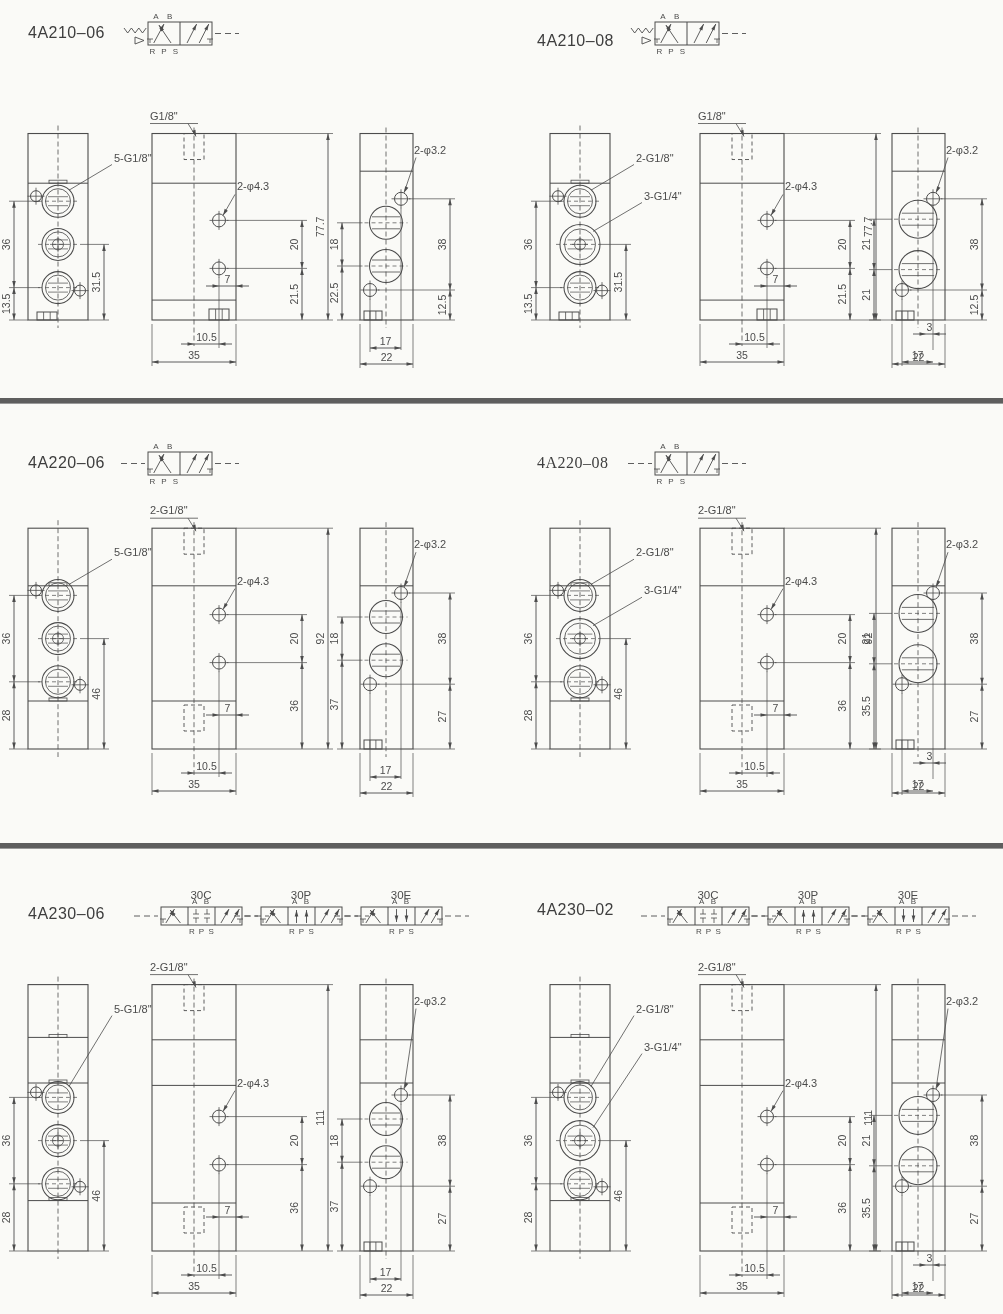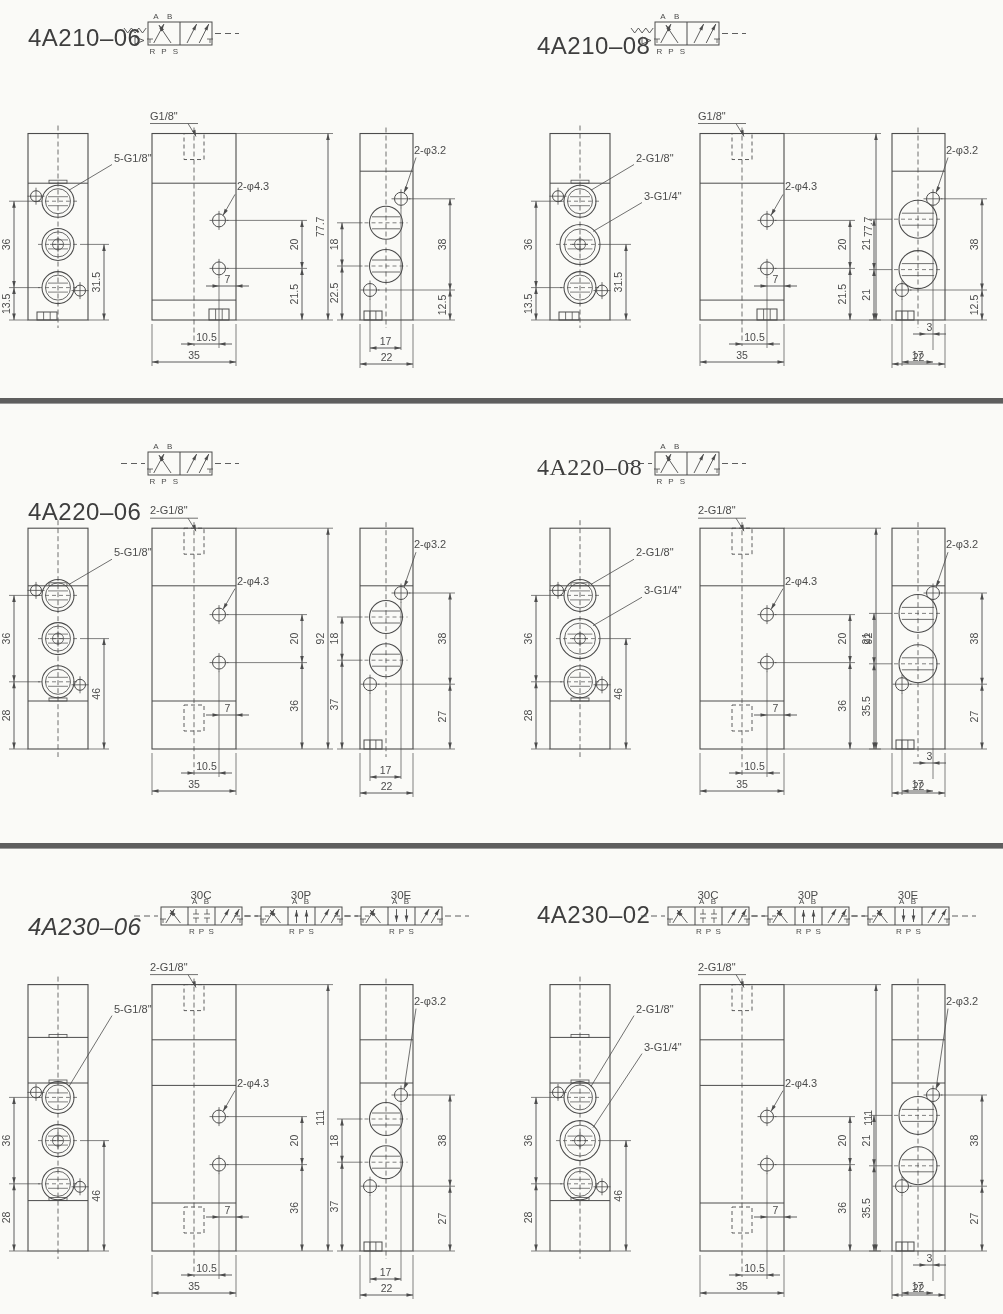--- a/index.html
+++ b/index.html
@@ -5,21 +5,21 @@
   html,body{margin:0;padding:0;}
   body{
     width:1003px;height:1314px;position:relative;overflow:hidden;
     font-family:"Liberation Sans","DejaVu Sans",sans-serif;
     background:#fafaf7;
   }
   #page{position:absolute;left:0;top:0;width:1003px;height:1314px;}
   .section{position:absolute;left:0;width:1003px;}
   .separator{position:absolute;left:0;width:1003px;height:5px;background:#5e5e5e;border-bottom:1px solid #9a9a9a;}
   .model-title{
-    position:absolute;font-size:24px;color:#3e3e3e;letter-spacing:0.5px;white-space:nowrap;
+    position:absolute;font-size:16px;color:#3e3e3e;letter-spacing:0.5px;white-space:nowrap;
   }
   svg text{font-family:"Liberation Sans","DejaVu Sans",sans-serif;}
 </style>
 </head>
 <body style="background: rgb(250, 250, 247);">
 
 <div id="page">
   <div class="section" id="section-0" style="top:0;height:398px;">
       <div style="position: absolute; left: 0px; top: 0px; width: 505px; height: 398px;">
         <div class="model-title" style="left: 28px; top: 24px;">4A210–06</div>
@@ -412,21 +412,21 @@
             <polygon points="382,364 388.5,365.8 388.5,362.2" fill="#4c4c4c"></polygon>
             <polygon points="435,364 428.5,362.2 428.5,365.8" fill="#4c4c4c"></polygon>
             <text x="408.5" y="360.5" fill="#4c4c4c" font-size="10.5" text-anchor="middle">22</text>
           </g>
         </svg>
       </div>
     </div>
   <div class="separator" style="top: 398px; background: rgb(94, 94, 94);"></div>
   <div class="section" id="section-1" style="top:404px;height:439px;">
       <div style="position: absolute; left: 0px; top: 0px; width: 505px; height: 439px;">
-        <div class="model-title" style="left: 28px; top: 50px; margin-top: 44px;">4A220–06</div>
+        <div class="model-title" style="left: 28px; top: 50px;">4A220–06</div>
         <svg width="505" height="439" viewBox="0 0 505 439" style="position:absolute;left:0;top:0;">
           <g>
             <rect x="148" y="48" width="64" height="23" stroke="#4c4c4c" stroke-width="1" fill="none"></rect>
             <line x1="180" y1="48" x2="180" y2="71" stroke="#4c4c4c" stroke-width="1" fill="none"></line>
             <line x1="153.76" y1="69" x2="164" y2="50" stroke="#4c4c4c" stroke-width="0.9" fill="none"></line>
             <polygon points="164,50 159.3316698064622,54.86792493821583 162.5007228556681,56.57587773947204" fill="#4c4c4c"></polygon>
             <line x1="171.04" y1="69" x2="158.88" y2="51" stroke="#4c4c4c" stroke-width="0.9" fill="none"></line>
             <polygon points="158.88,51 161.02708571748286,57.39374873777357 164.0101722203321,55.37850807807096" fill="#4c4c4c"></polygon>
             <line x1="187.04" y1="69" x2="196.64" y2="50" stroke="#4c4c4c" stroke-width="0.9" fill="none"></line>
             <polygon points="196.64,50 192.10213739558958,54.9897698327171 195.31528234529634,56.61325359677946" fill="#4c4c4c"></polygon>
@@ -801,21 +801,21 @@
             <polygon points="382,389 388.5,390.8 388.5,387.2" fill="#4c4c4c"></polygon>
             <polygon points="435,389 428.5,387.2 428.5,390.8" fill="#4c4c4c"></polygon>
             <text x="408.5" y="385.5" fill="#4c4c4c" font-size="10.5" text-anchor="middle">22</text>
           </g>
         </svg>
       </div>
     </div>
   <div class="separator" style="top: 843px; background: rgb(94, 94, 94);"></div>
   <div class="section" id="section-2" style="top:849px;height:465px;">
       <div style="position: absolute; left: 0px; top: 0px; width: 505px; height: 465px;">
-        <div class="model-title" style="left: 28px; top: 64px; font-style: italic;">4A230–06</div>
+        <div class="model-title" style="left: 28px; top: 56px;">4A230–06</div>
         <svg width="505" height="465" viewBox="0 0 505 465" style="position:absolute;left:0;top:0;">
           <g>
             <text x="201" y="50" fill="#4c4c4c" font-size="11.5" text-anchor="middle">30C</text>
             <rect x="161" y="58" width="81" height="18" stroke="#4c4c4c" stroke-width="1" fill="none"></rect>
             <line x1="188" y1="58" x2="188" y2="76" stroke="#4c4c4c" stroke-width="1" fill="none"></line>
             <line x1="215" y1="58" x2="215" y2="76" stroke="#4c4c4c" stroke-width="1" fill="none"></line>
             <line x1="165.86" y1="74" x2="174.5" y2="60" stroke="#4c4c4c" stroke-width="0.9" fill="none"></line>
             <polygon points="174.5,60 169.55453371888092,64.58610545695518 172.61809690187505,66.47676159274585" fill="#4c4c4c"></polygon>
             <line x1="180.44" y1="74" x2="170.18" y2="61" stroke="#4c4c4c" stroke-width="0.9" fill="none"></line>
             <polygon points="170.18,61 172.79396839743384,67.21748898006399 175.61988017844345,64.9871924513595" fill="#4c4c4c"></polygon>

